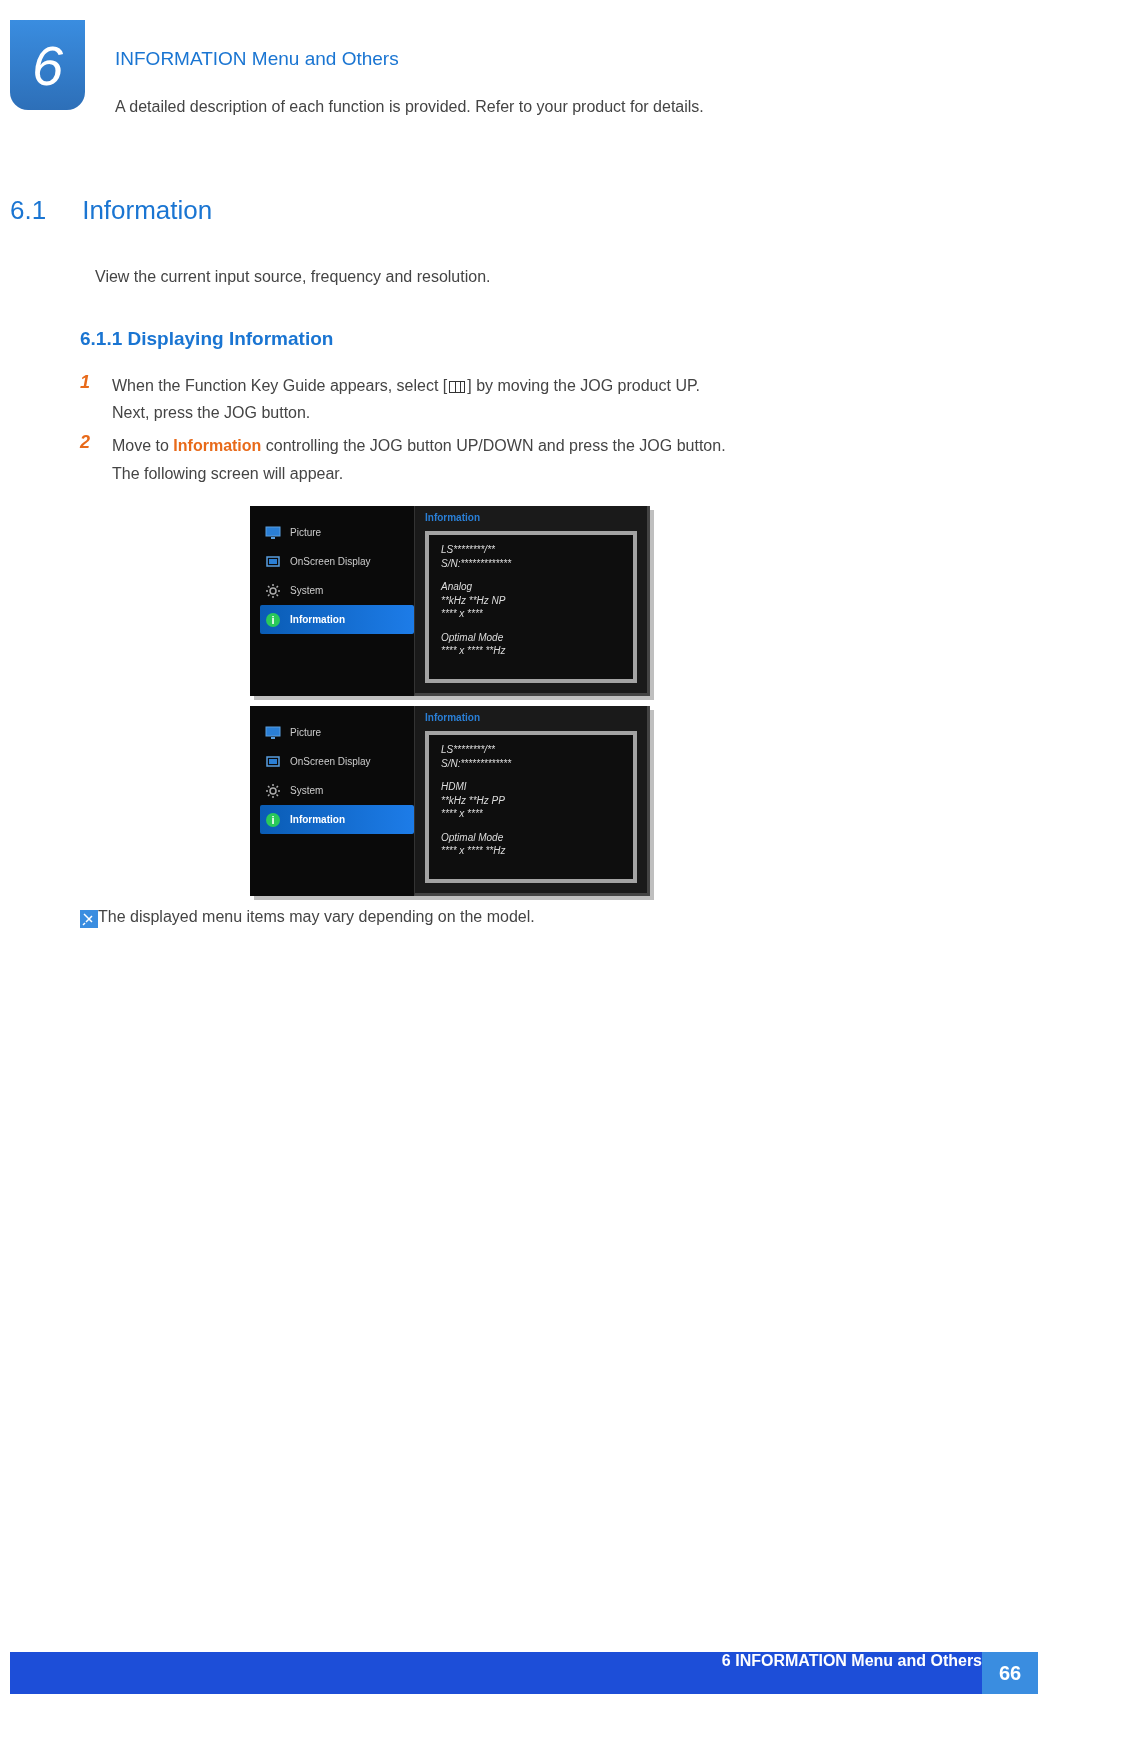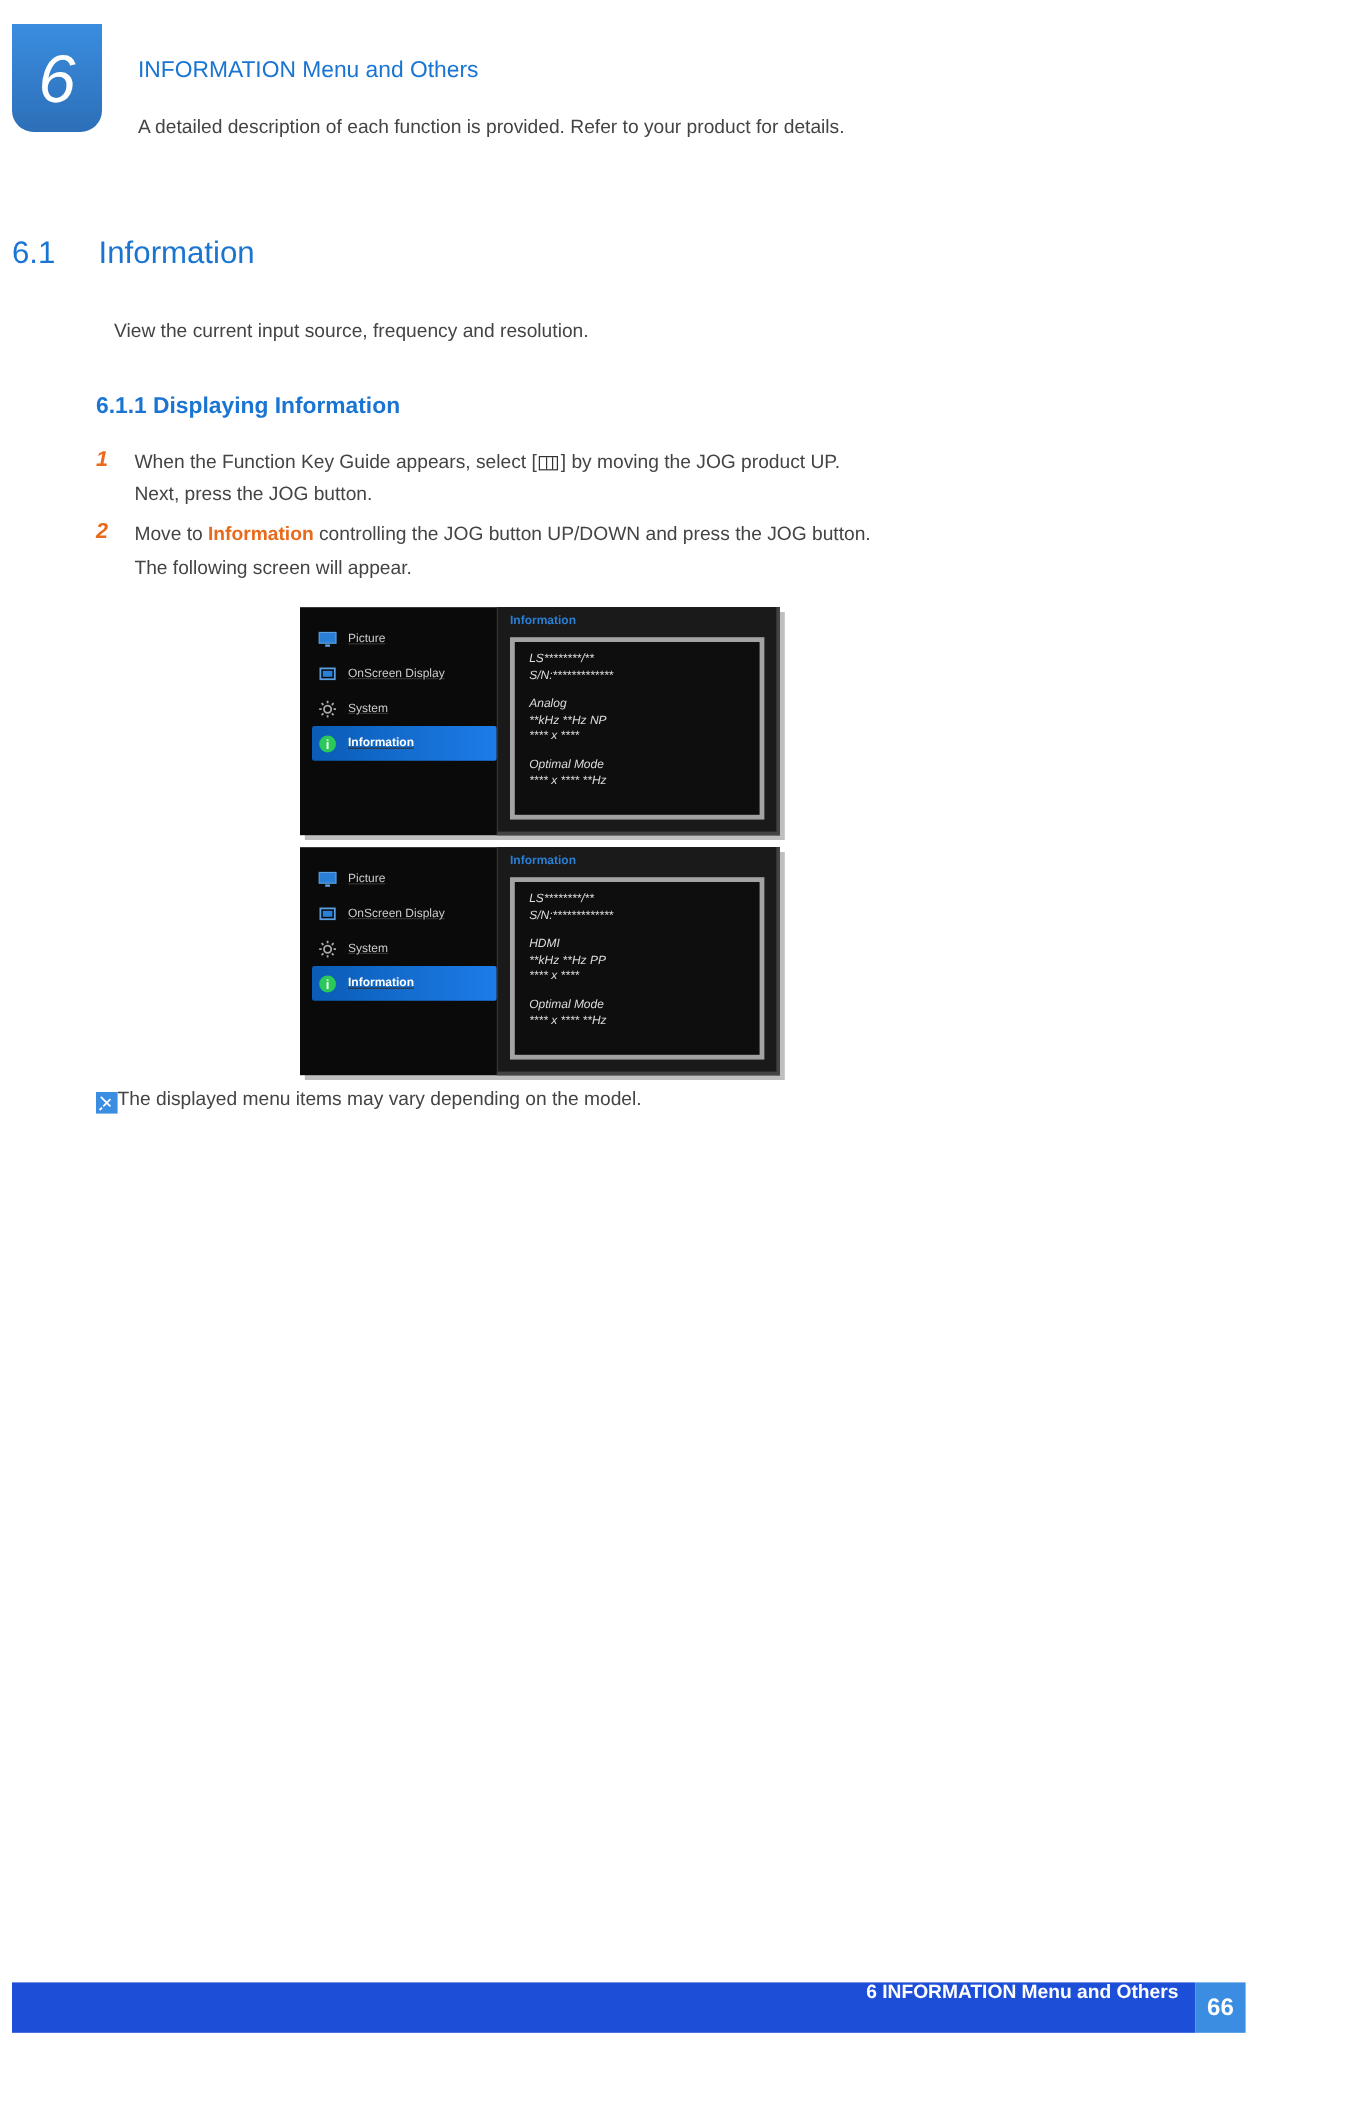--- a/index.html
+++ b/index.html
@@ -134,21 +134,20 @@
       background: #0a0a0a;
       width: 400px;
       height: 190px;
       position: relative;
       display: flex;
       box-shadow: 4px 4px 0 rgba(0,0,0,0.25);
     }
     .osd-sidebar {
       width: 164px;
       padding: 12px 0 0 10px;
-      text-decoration: underline;
     }
     .osd-item {
       display: flex;
       align-items: center;
       height: 29px;
       gap: 8px;
       padding-left: 4px;
     }
     .osd-item.selected {
       background: linear-gradient(90deg, #0a5cb5 0%, #1d7ce8 100%);
@@ -238,21 +237,21 @@
     }
     .footer-text {
       color: #fff;
       font-size: 16px;
       font-weight: bold;
     }
     .footer-page {
       position: absolute;
       bottom: 60px;
       right: 83px;
-      width: 42px;
+      width: 56px;
       height: 42px;
       background: #3a8de0;
       display: flex;
       align-items: center;
       justify-content: center;
       color: #fff;
       font-size: 20px;
       font-weight: bold;
     }
   </style>

